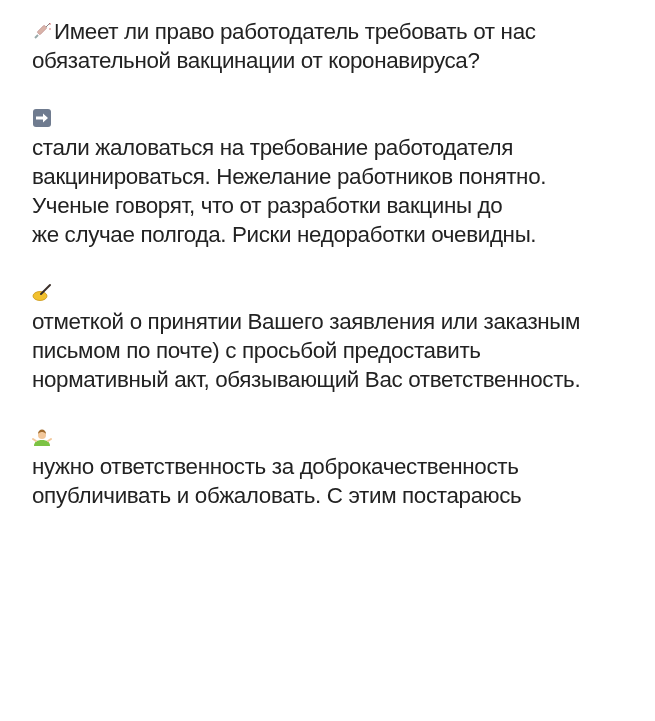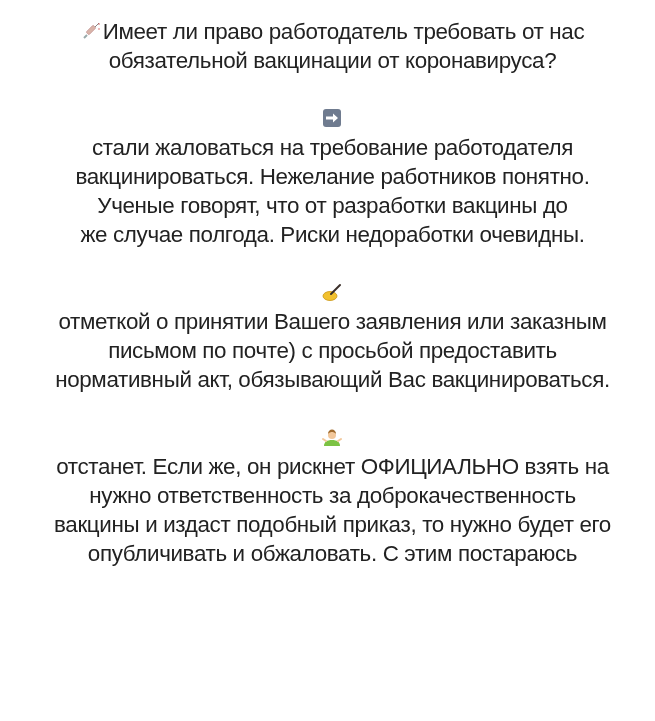--- a/index.html
+++ b/index.html
@@ -18,23 +18,22 @@
       left: 20px;
       top: 17px;
       width: 625px;
       font-family: "Liberation Sans", sans-serif;
       font-size: 22.4px;
       line-height: 29px;
       color: #222222;
       letter-spacing: -0.35px;
     }
     .para {
-      margin: 0 0 29px 0;
+      margin: 0 0 29px 12px;
       white-space: normal;
-      text-align: center;
     }
     .line {
       display: block;
       white-space: nowrap;
     }
     .emoji {
       display: inline-block;
       width: 20px;
       height: 20px;
       vertical-align: -2px;
@@ -70,29 +69,27 @@
   </p>
 
 
   <p class="para">
     <span class="line"><span class="emoji"><svg viewBox="0 0 20 20">
             <ellipse cx="8" cy="14" rx="7" ry="4.5" fill="#f2c12e" stroke="#c99512" stroke-width="0.8"></ellipse>
             <line x1="9" y1="12" x2="18" y2="3" stroke="#3a2f2a" stroke-width="2" stroke-linecap="round"></line>
           </svg></span></span>
     <span class="line">отметкой о принятии Вашего заявления или заказным</span>
     <span class="line">письмом по почте) с просьбой предоставить</span>
-    <span class="line">нормативный акт, обязывающий Вас вакцинироваться.</span>
+    <span class="line">нормативный акт, обязывающий Вас ответственность.</span>
   </p>
 
   <p class="para">
     <span class="line"><span class="emoji"><svg viewBox="0 0 20 20">
             <path d="M2 19c0-4 3-6 8-6s8 2 8 6z" fill="#7cc243"></path>
             <circle cx="10" cy="8" r="4" fill="#f2c79a"></circle>
             <path d="M6 7c0-3 2-4.5 4-4.5s4 1.5 4 4.5c-1-1.5-3-2-4-2s-3 .5-4 2z" fill="#a06a2c"></path>
             <path d="M1 12l3 2M19 12l-3 2" stroke="#f2c79a" stroke-width="2" stroke-linecap="round"></path>
           </svg></span></span>
-    <span class="line">отстанет. Если же, он рискнет ОФИЦИАЛЬНО взять на</span>
     <span class="line">нужно ответственность за доброкачественность</span>
-    <span class="line">вакцины и издаст подобный приказ, то нужно будет его</span>
     <span class="line">опубличивать и обжаловать. С этим постараюсь</span>
   </p>
 
 </div>
 
 </body></html>

